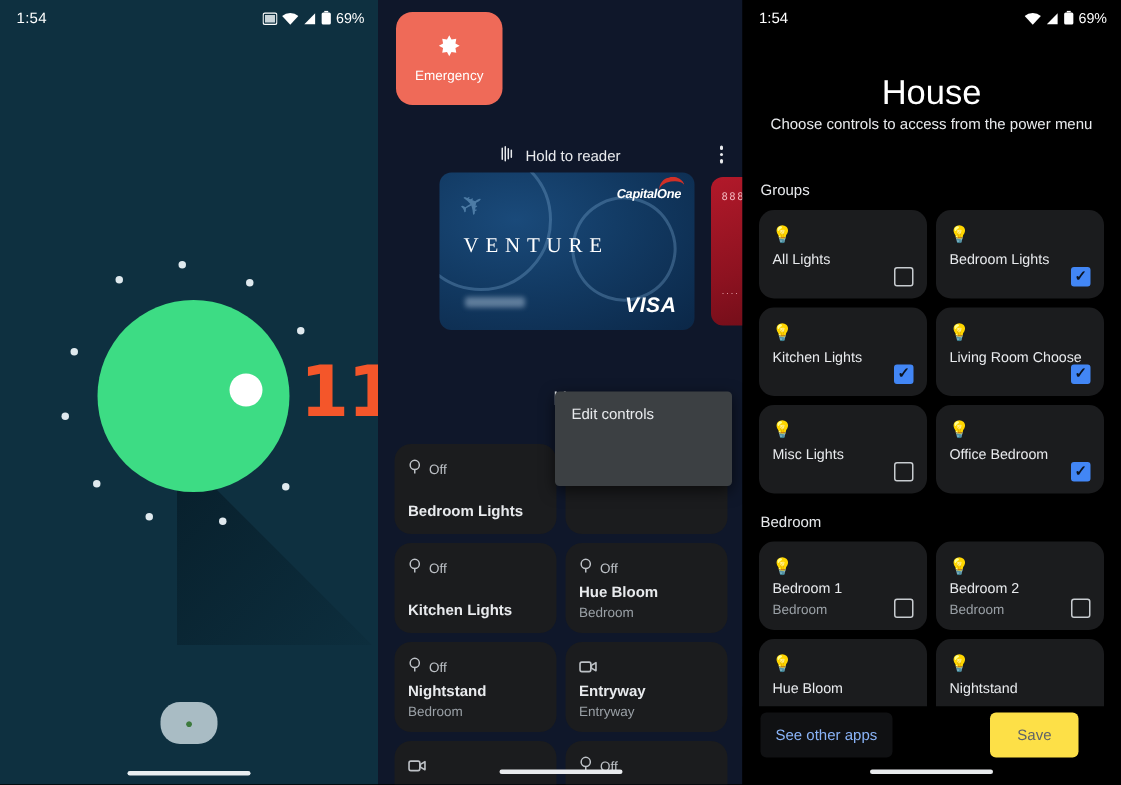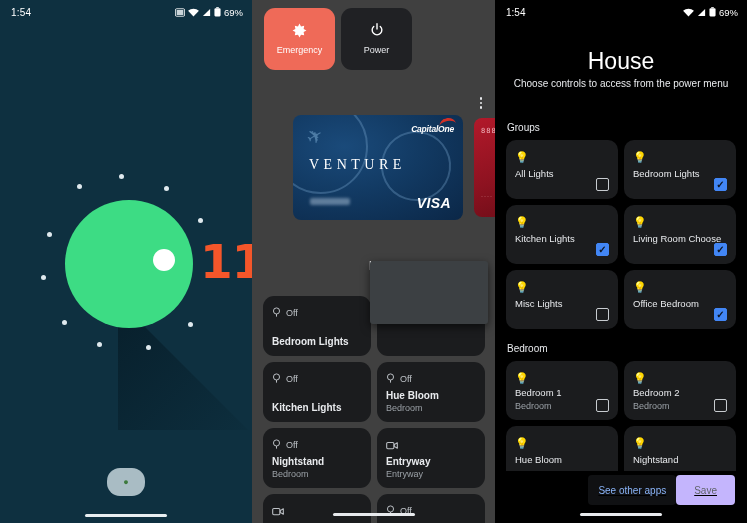--- a/index.html
+++ b/index.html
@@ -75,21 +75,21 @@
     position: absolute;
     bottom: 6px; left: 50%; transform: translateX(-50%);
     width: 82px; height: 3px; border-radius: 2px;
     background: #e8eef1;
   }
 
   
   .panel-mid {
     position: relative;
     width: 243px; height: 523px;
-    background: #404040;
+    background: #0f172a;
     overflow: hidden;
   }
   .power-row {
     position: absolute; top: 8px; left: 12px;
     display: flex; gap: 6px;
   }
   .power-btn {
     width: 71px; height: 62px;
     border-radius: 11px;
     background: #202124;
@@ -285,38 +285,37 @@
     background: transparent;
   }
   .checkbox.checked {
     background: #4286f5; border-color: #4286f5;
     display: flex; align-items: center; justify-content: center;
   }
   .check-glyph { color: #0b1320; font-size: 10px; line-height: 1; font-weight: bold; }
 
   .footer-bar {
     position: absolute; bottom: 0; left: 0; right: 0; height: 52px;
-    display: flex; align-items: flex-start; justify-content: flex-end;
-    padding: 4px 12px 0 12px;
+    display: flex; align-items: flex-start; justify-content: space-between;
+    padding: 4px 28px 0 12px;
     background: #000000;
-    text-decoration: underline;
   }
   .btn-text {
     height: 30px; padding: 0 10px;
     display: flex; align-items: center;
     font-size: 10px; color: #8ab4f8;
     border-radius: 4px;
     background: #101113;
   }
   .btn-save {
     height: 30px; padding: 0 18px;
     display: flex; align-items: center;
     font-size: 10px; color: #5f6368;
     border-radius: 4px;
-    background: #c4b5fd;
+    background: #fde047;
   }
 </style>
 </head>
 <body>
 
 <div class="screen">
 
   <div class="panel-left">
 
     <div class="statusbar">
@@ -376,31 +375,30 @@
 
     <div class="power-row">
       <div class="power-btn emergency">
         <span class="power-btn-icon">
           <svg width="15" height="15" viewBox="0 0 16 16">
               <path d="M8 0.6 L9.6 3.6 L13 3 L12.4 6.4 L15.4 8 L12.4 9.6 L13 13 L9.6 12.4 L8 15.4 L6.4 12.4 L3 13 L3.6 9.6 L0.6 8 L3.6 6.4 L3 3 L6.4 3.6 Z" fill="#fff"></path>
             </svg>
         </span>
         <span class="power-btn-label">Emergency</span>
       </div>
-      <div class="power-btn">
-        <span class="power-btn-icon">
-          <svg width="14" height="15" viewBox="0 0 15 16">
-              <path d="M4 3.6 A5.2 5.2 0 1 0 11 3.6" fill="none" stroke="#fff" stroke-width="1.5" stroke-linecap="round"></path>
-              <line x1="7.5" y1="0.8" x2="7.5" y2="6.4" stroke="#fff" stroke-width="1.5" stroke-linecap="round"></line>
-            </svg>
-        </span>
-        <span class="power-btn-label">Power</span>
-      </div>
-    </div>
-
+    </div>
+
+    <div class="reader-row">
+      <span>
+        <svg width="11" height="11" viewBox="0 0 12 12">
+            <path d="M2 2 V10 M4.2 1 V11 M6.4 2.4 V9.6 M8.6 3.4 V8.6" stroke="#e8eaed" stroke-width="1.1" stroke-linecap="round"></path>
+          </svg>
+      </span>
+      <span class="reader-label">Hold to reader</span>
+    </div>
     <div class="kebab">
         <i></i>
         <i></i>
         <i></i>
       </div>
 
     <div class="cards-strip">
       <div class="pay-card">
         <div class="stamp stamp-a"></div>
         <div class="stamp stamp-b"></div>
@@ -523,20 +521,21 @@
           </span>
           <span class="tile-state">Off</span>
         </div>
         <div>
             <div class="tile-name"></div>
           </div>
       </div>
     </div>
 
     <div class="popup">
+      <div class="popup-item">Edit controls</div>
     </div>
 
     <div class="navbar-handle-dark"></div>
   </div>
 
   <div class="panel-right">
 
     <div class="statusbar-dark">
       <span>1:54</span>
       <span class="sb-right">

